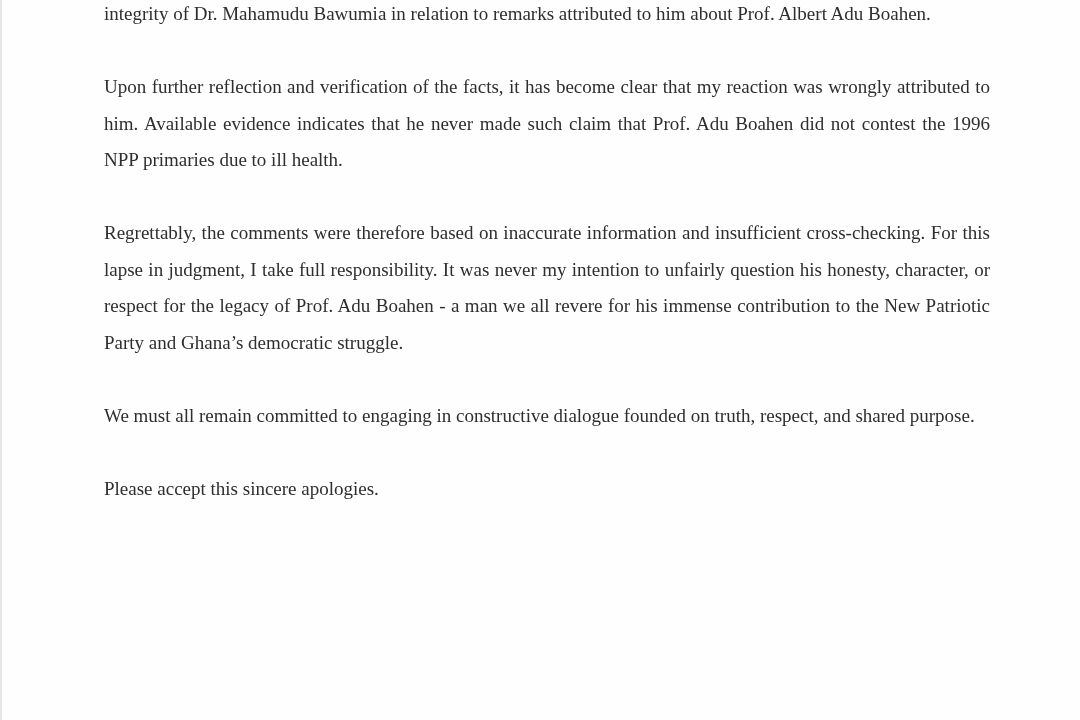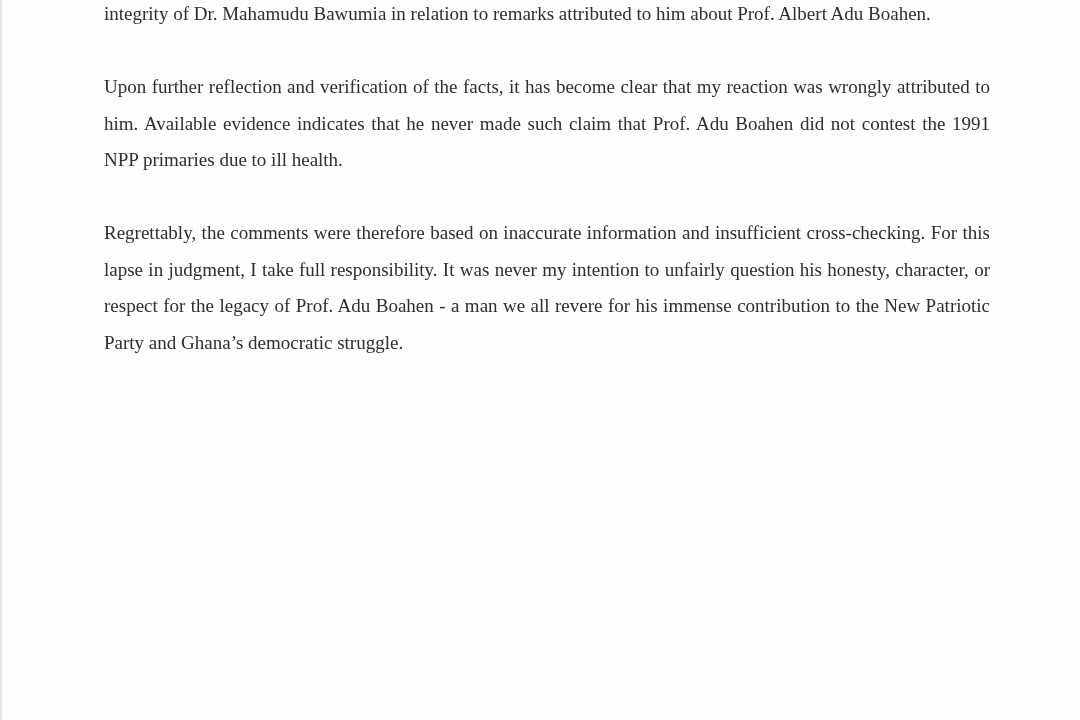--- a/index.html
+++ b/index.html
@@ -51,17 +51,19 @@
     }
   </style>
 </head>
 <body>
 
 <div class="viewer">
   <div class="page-edge"></div>
   <div class="page">
     <div class="body-text">
       <p class="para">integrity of Dr. Mahamudu Bawumia in relation to remarks attributed to him about Prof. Albert Adu Boahen.</p>
-      <p class="para">Upon further reflection and verification of the facts, it has become clear that my reaction was wrongly attributed to him.  Available evidence indicates that he never made such claim that Prof. Adu Boahen did not contest the 1991 NPP primaries due to ill health.</p>
+      <p class="para">Upon further reflection and verification of the facts, it has become clear that my reaction was wrongly attributed to him.  Available evidence indicates that he never made such claim that Prof. Adu Boahen did not contest the 1996 NPP primaries due to ill health.</p>
       <p class="para">Regrettably, the comments were therefore based on inaccurate information and insufficient cross-checking. For this lapse in judgment, I take full responsibility. It was never my intention to unfairly question his honesty, character, or respect for the legacy of Prof. Adu Boahen - a man we all revere for his immense contribution to the New Patriotic Party and Ghana’s democratic struggle.</p>
+      <p class="para">We must all remain committed to engaging in constructive dialogue founded on truth, respect, and shared purpose.</p>
+      <p class="para">Please accept this sincere apologies.</p>
     </div>
   </div>
 </div>
 
 </body></html>

